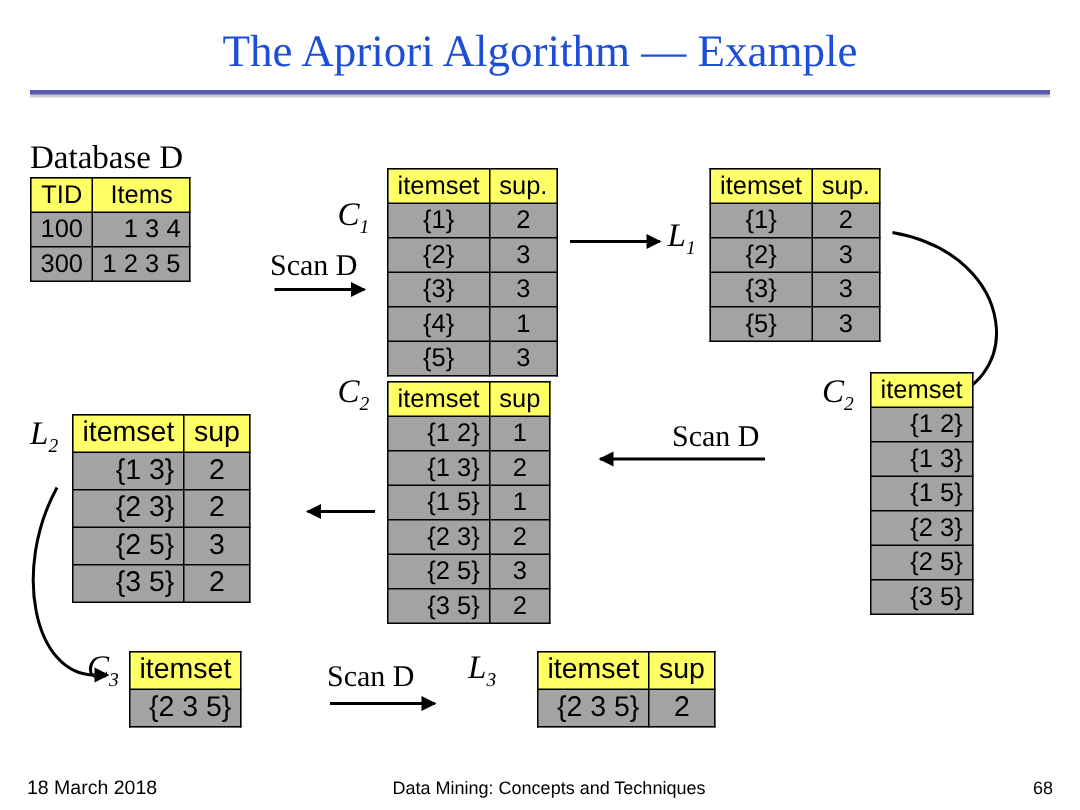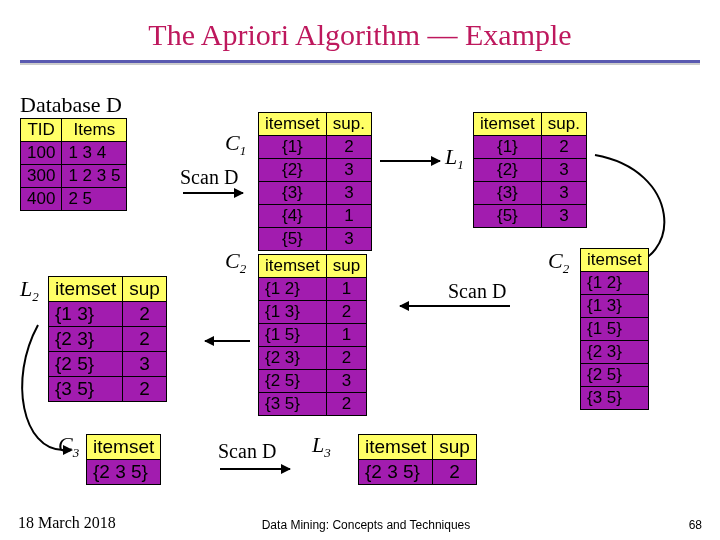--- a/index.html
+++ b/index.html
@@ -8,55 +8,55 @@
     width: 720px;
     height: 540px;
     font-family: "Times New Roman", serif;
     background: #fff;
     position: relative;
     overflow: hidden;
   }
   .title {
     text-align: center;
     font-size: 30px;
-    color: #be185d;
+    color: #1d4ed8;
     padding-top: 18px;
     padding-bottom: 8px;
   }
   .title-underline {
     height: 3px;
     background: #5a5ab0;
     margin: 0 20px 6px 20px;
     box-shadow: 0 2px 0 #ccc;
   }
   .label {
     font-family: "Times New Roman", serif;
     font-size: 22px;
     color: #000;
     position: absolute;
   }
   .label i { font-style: italic; }
   .sub { font-size: 13px; font-style: italic; vertical-align: sub; }
   table.apriori {
     border-collapse: collapse;
-    background: #a21caf;
+    background: #a3a3a3;
     position: absolute;
     font-family: Arial, sans-serif;
     font-size: 17px;
   }
   table.apriori th {
     background: #ffff66;
     border: 1px solid #000;
     padding: 1px 6px;
     font-weight: normal;
   }
   table.apriori td {
     border: 1px solid #000;
     padding: 1px 6px;
-    text-align: left;
+    text-align: right;
   }
   table.apriori td.c { text-align: center; }
   .scan {
     position: absolute;
     font-family: "Times New Roman", serif;
     font-size: 20px;
     text-align: center;
   }
   .arrow {
     position: absolute;
@@ -75,22 +75,22 @@
   .arrow.left::after {
     right: auto;
     left: -1px;
     border-left: none;
     border-right: 10px solid #000;
   }
   .footer-left {
     position: absolute;
     left: 18px;
     bottom: 8px;
-    font-family: Liberation Serif, serif;
-    font-size: 16px;
+    font-family: Liberation Sans, sans-serif;
+    font-size: 13px;
   }
   .footer-center {
     position: absolute;
     left: 0;
     right: 0;
     bottom: 8px;
     text-align: center;
     font-family: Arial, sans-serif;
     font-size: 12px;
     margin-left: 12px;
@@ -119,24 +119,20 @@
         <th>Items</th>
       </tr>
   <tr>
         <td>100</td>
         <td>1 3 4</td>
       </tr>
   <tr>
         <td>300</td>
         <td>1 2 3 5</td>
       </tr>
-  <tr>
-        <td>400</td>
-        <td>2 5</td>
-      </tr>
 </tbody>
   </table>
 
 <div class="label" style="left:225px; top:130px;"><i>C</i><span class="sub">1</span></div>
 
 <div class="scan" style="left:180px; top:166px;">Scan D</div>
 <div class="arrow" style="left:183px; top:192px; width:60px;"></div>
 
 <table class="apriori" style="left:258px; top:112px;">
   <tbody>

